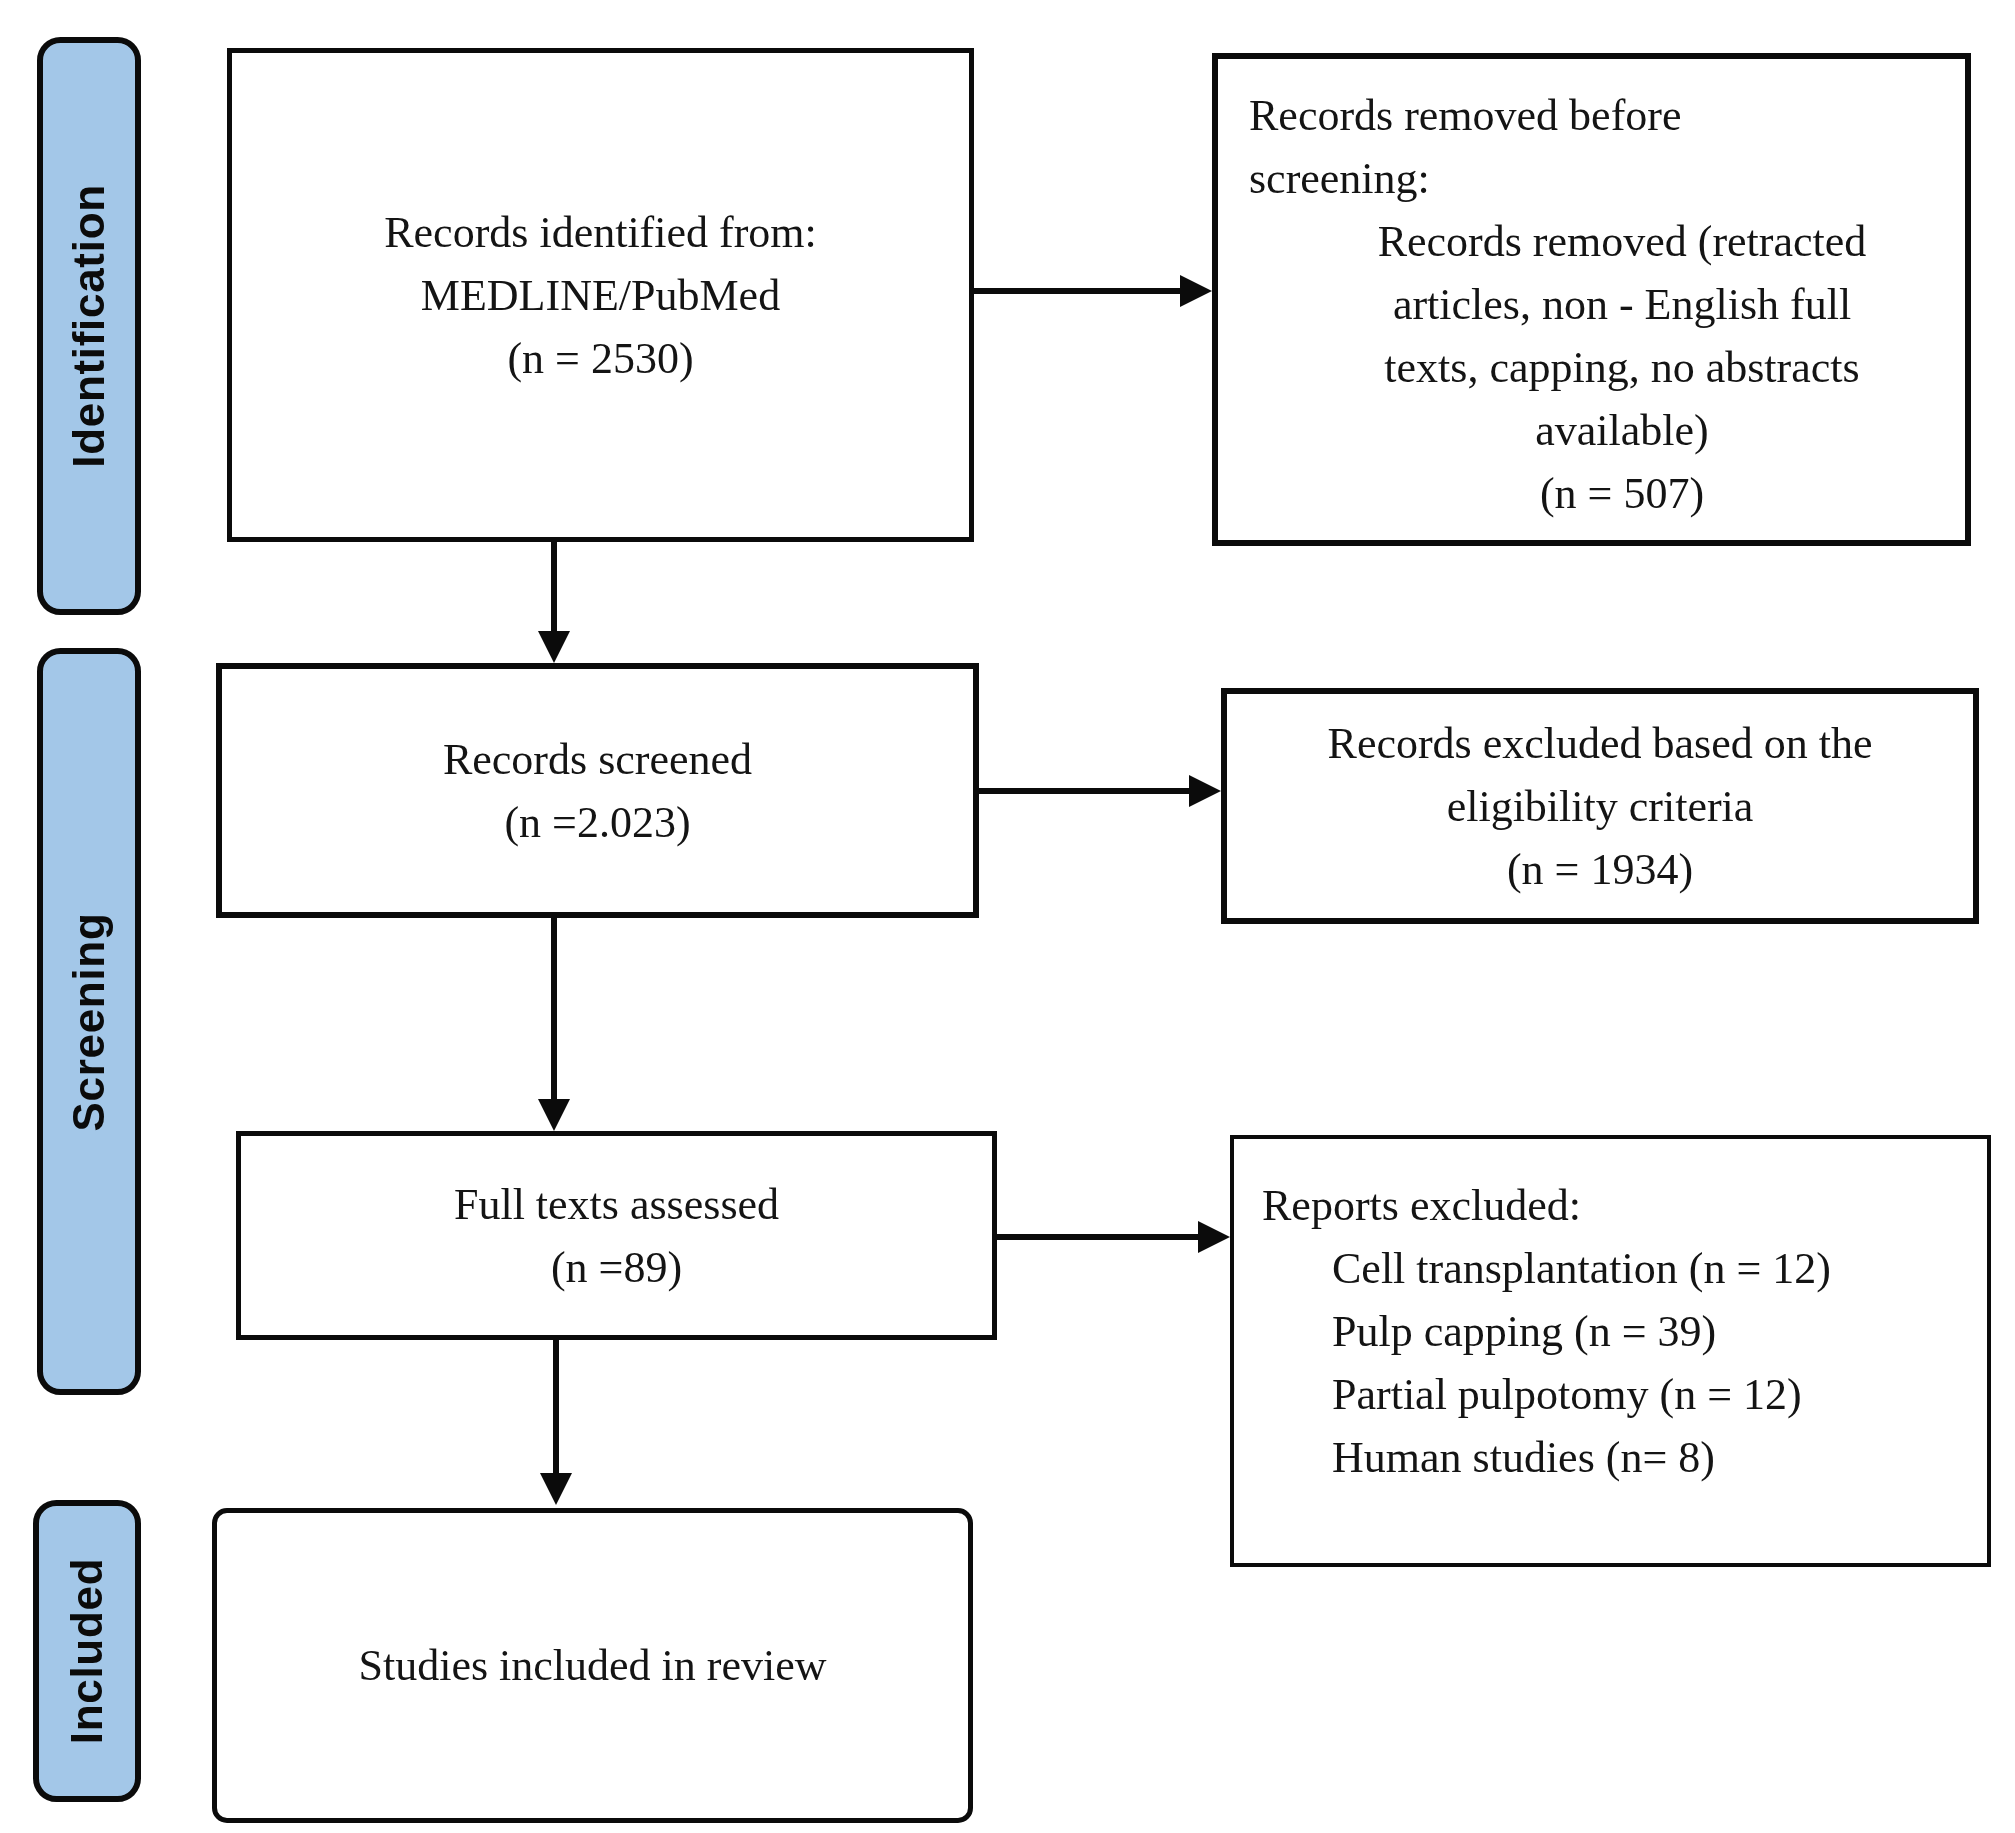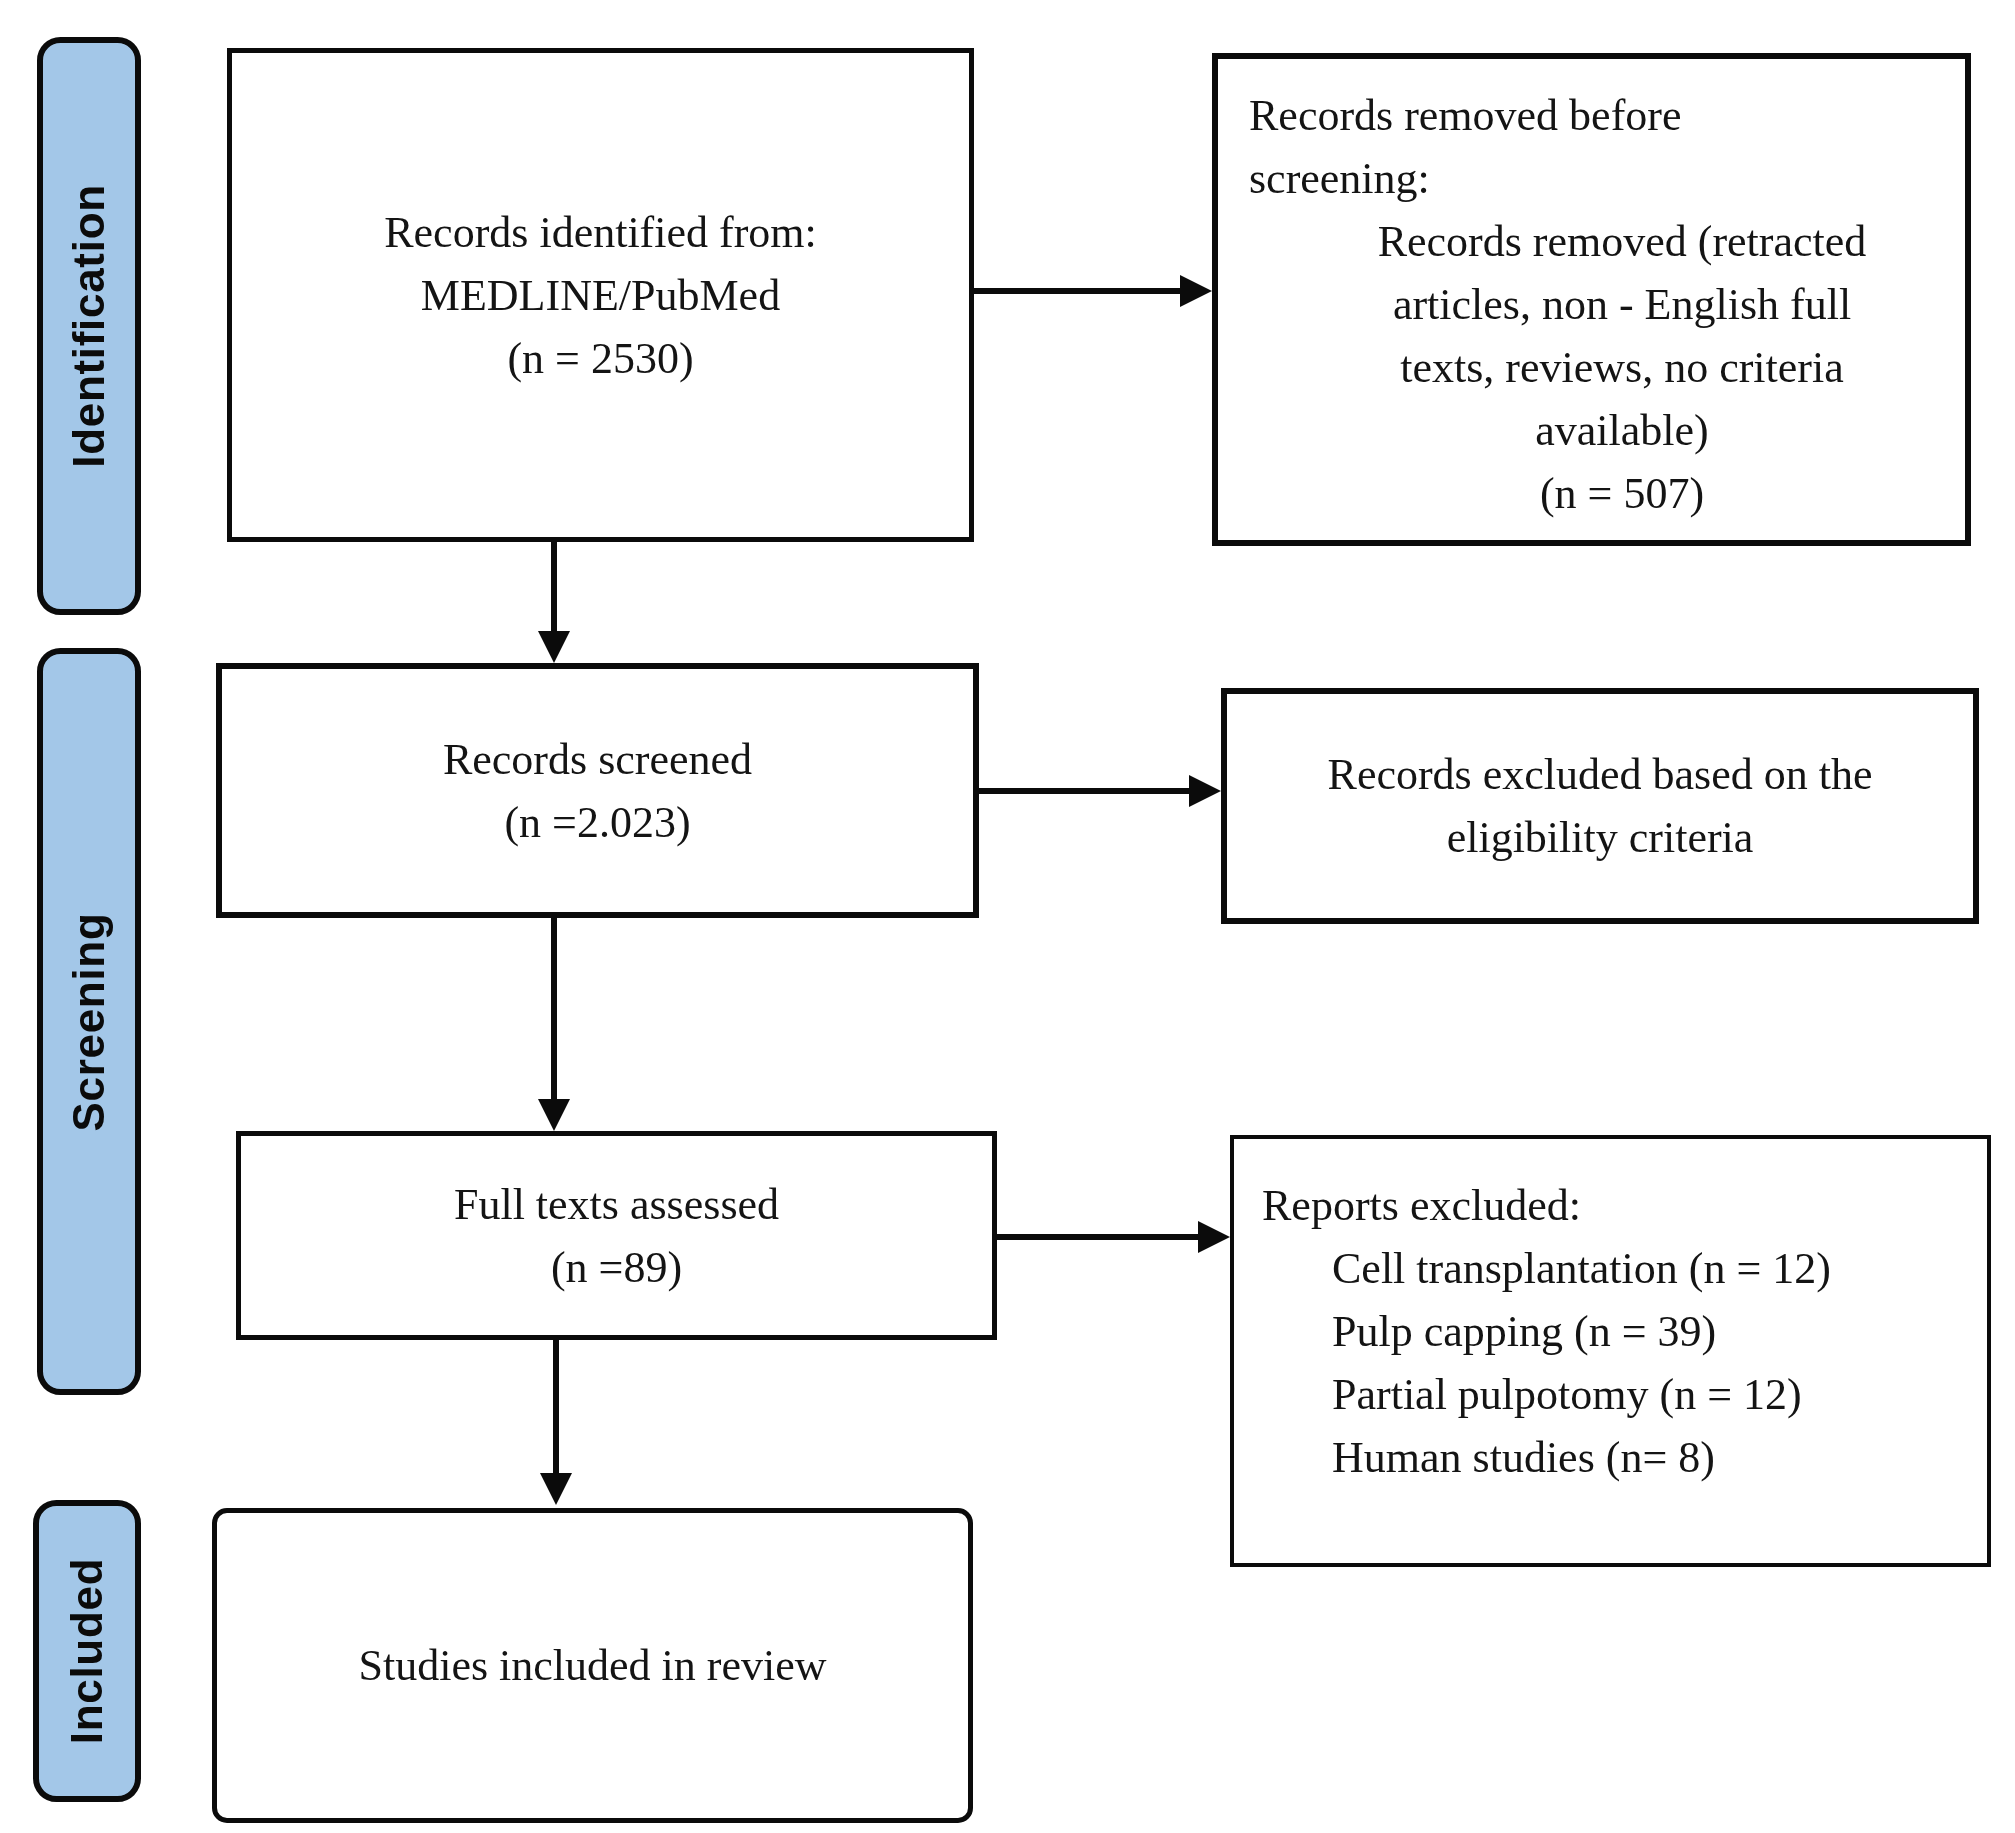--- a/index.html
+++ b/index.html
@@ -119,30 +119,31 @@
   </div>
 
   <div class="flowbox" style="left:1212px;top:53px;width:759px;height:493px;border-width:6.6px;padding:19px 29px 0 31px;">
     <div class="intro">
         <div>Records removed before</div>
         <div>screening:</div>
       </div>
     <div class="detail-centered" style="margin-left:59px;">
         <div>Records removed (retracted</div>
         <div>articles, non - English full</div>
-        <div>texts, reviews, no criteria</div>
+        <div>texts, capping, no abstracts</div>
         <div>available)</div>
         <div>(n = 507)</div>
       </div>
   </div>
 
   <div class="flowbox centered" style="left:1221px;top:688px;width:758px;height:236px;border-width:6.6px;">
     <div>
         <div>Records excluded based on the</div>
         <div>eligibility criteria</div>
+        <div>(n = 1934)</div>
       </div>
   </div>
 
   <div class="flowbox" style="left:1230px;top:1135px;width:761px;height:432px;border-width:4.4px;padding:35px 22px 0 28px;">
     <div>Reports excluded:</div>
     <div style="margin-left:70px;">
         <div>Cell transplantation (n = 12)</div>
         <div>Pulp capping (n = 39)</div>
         <div>Partial pulpotomy (n = 12)</div>
         <div>Human studies (n= 8)</div>

